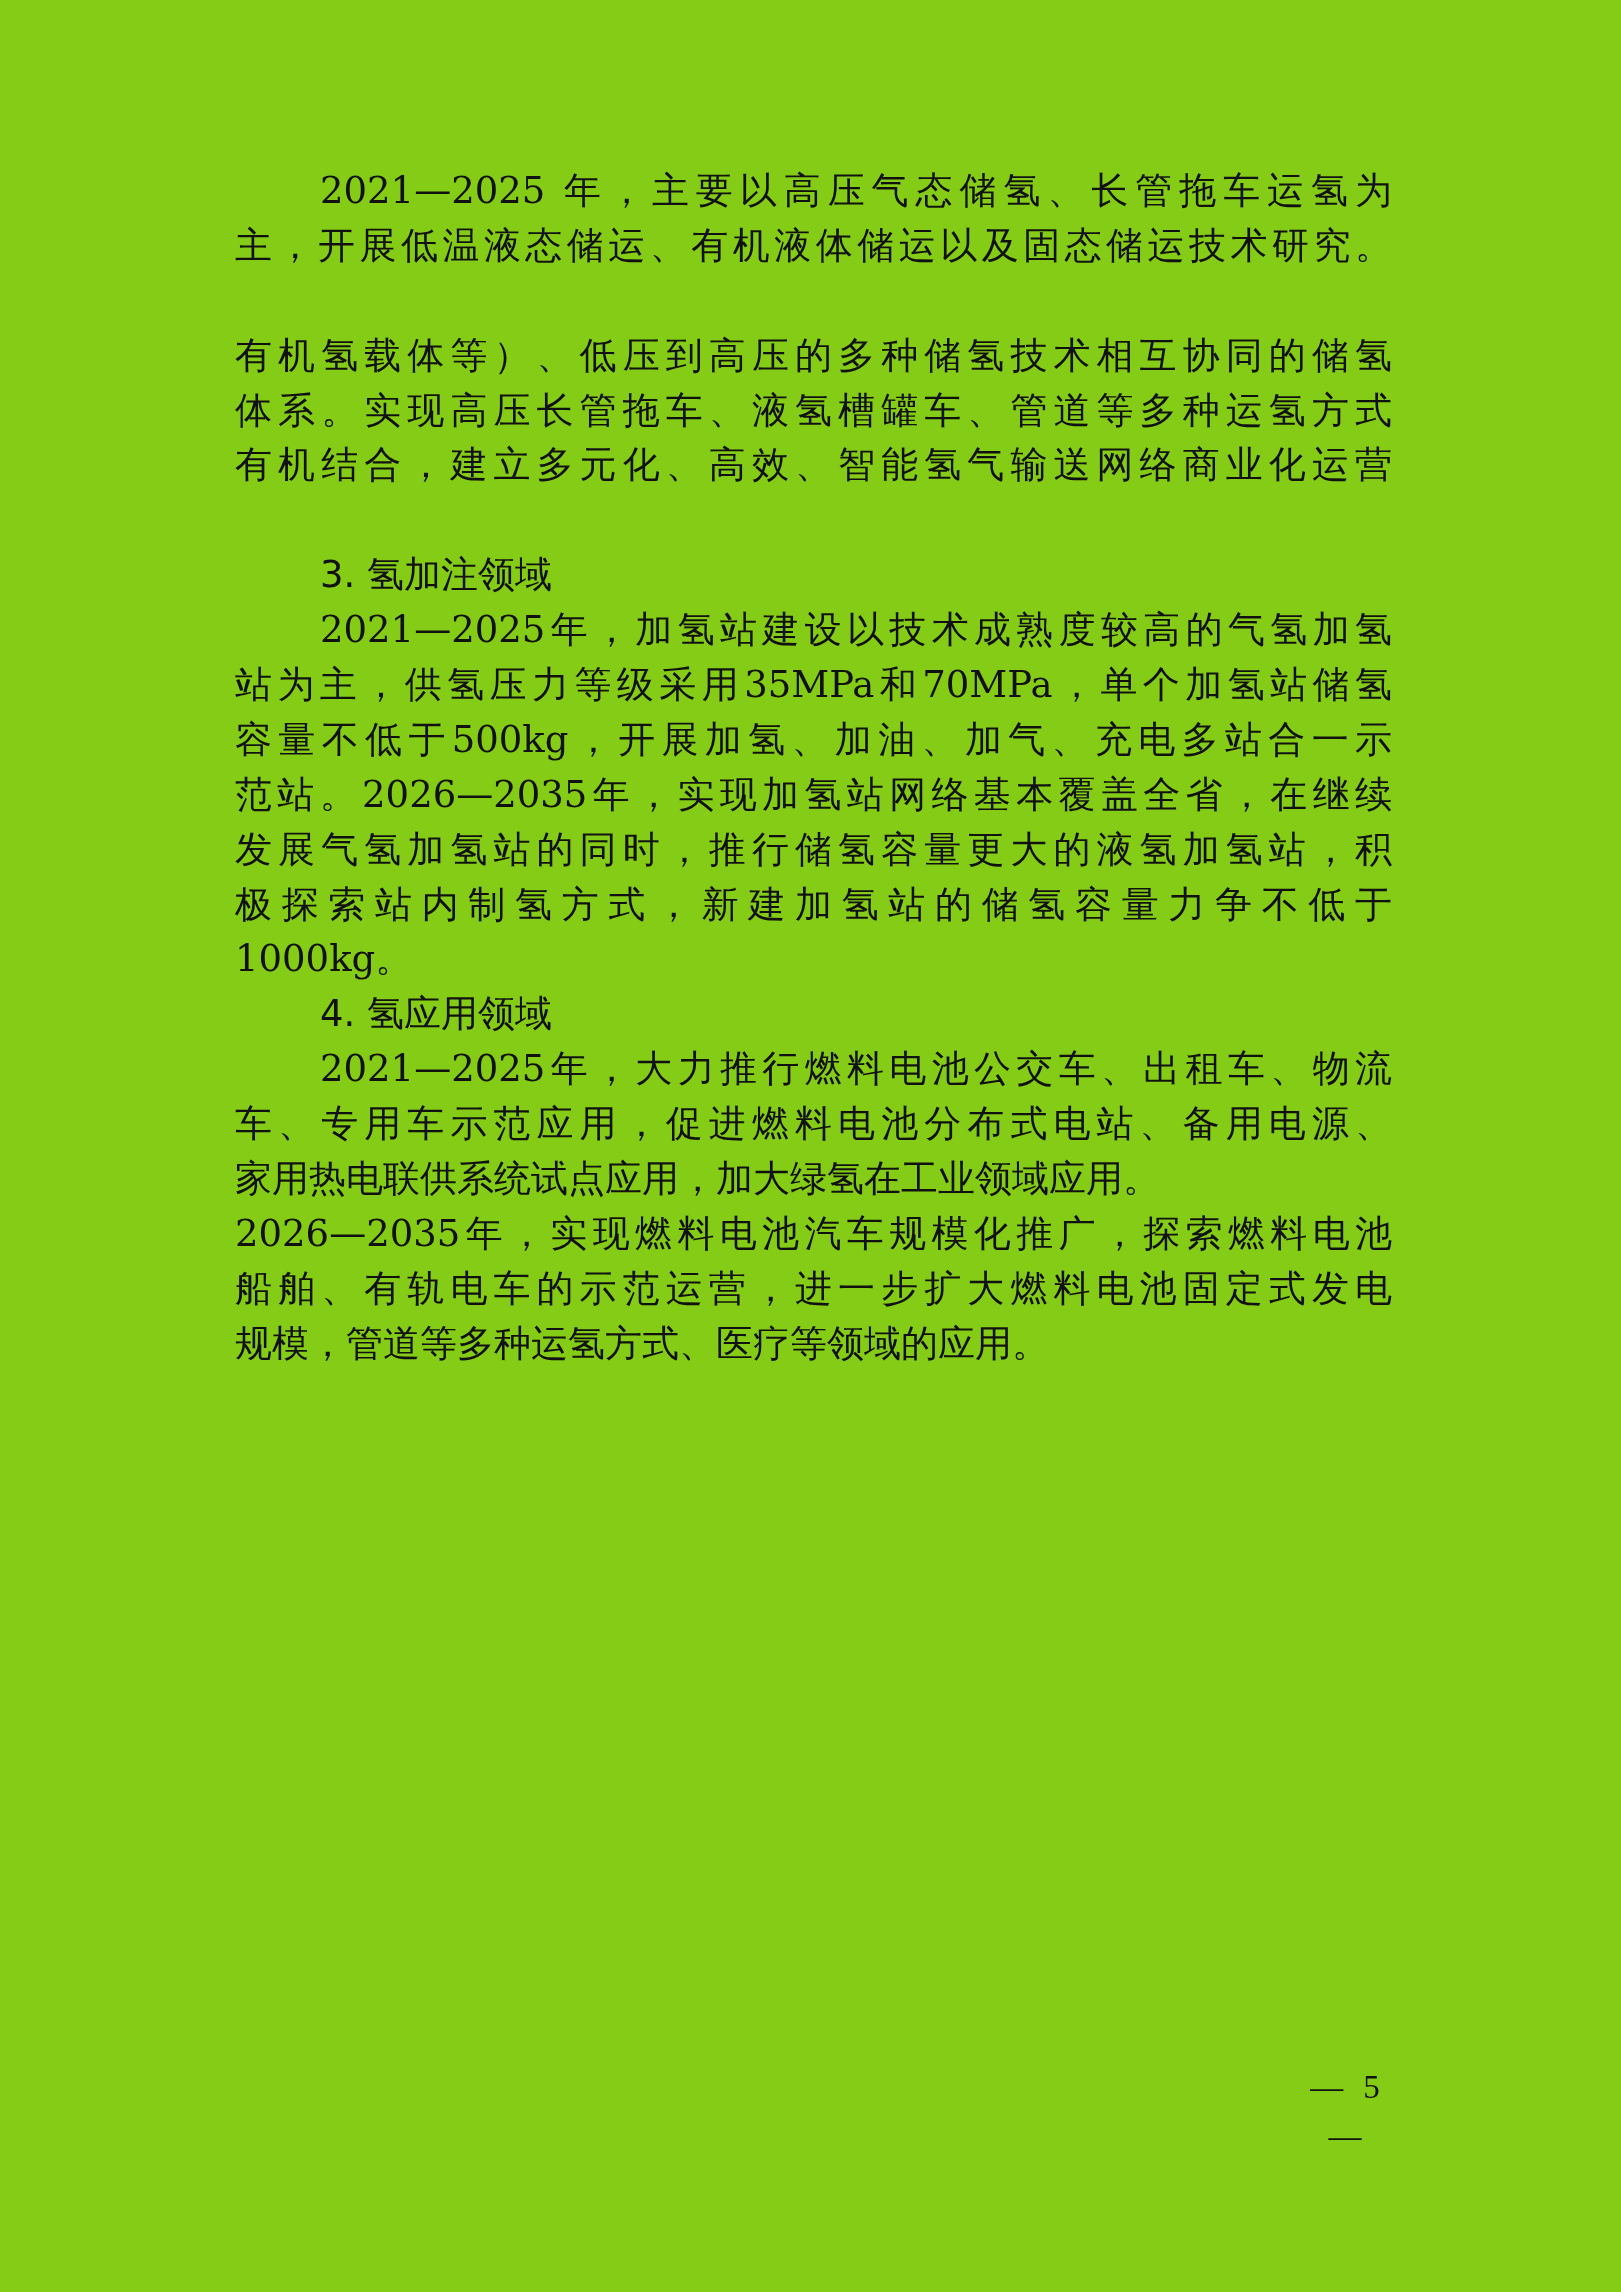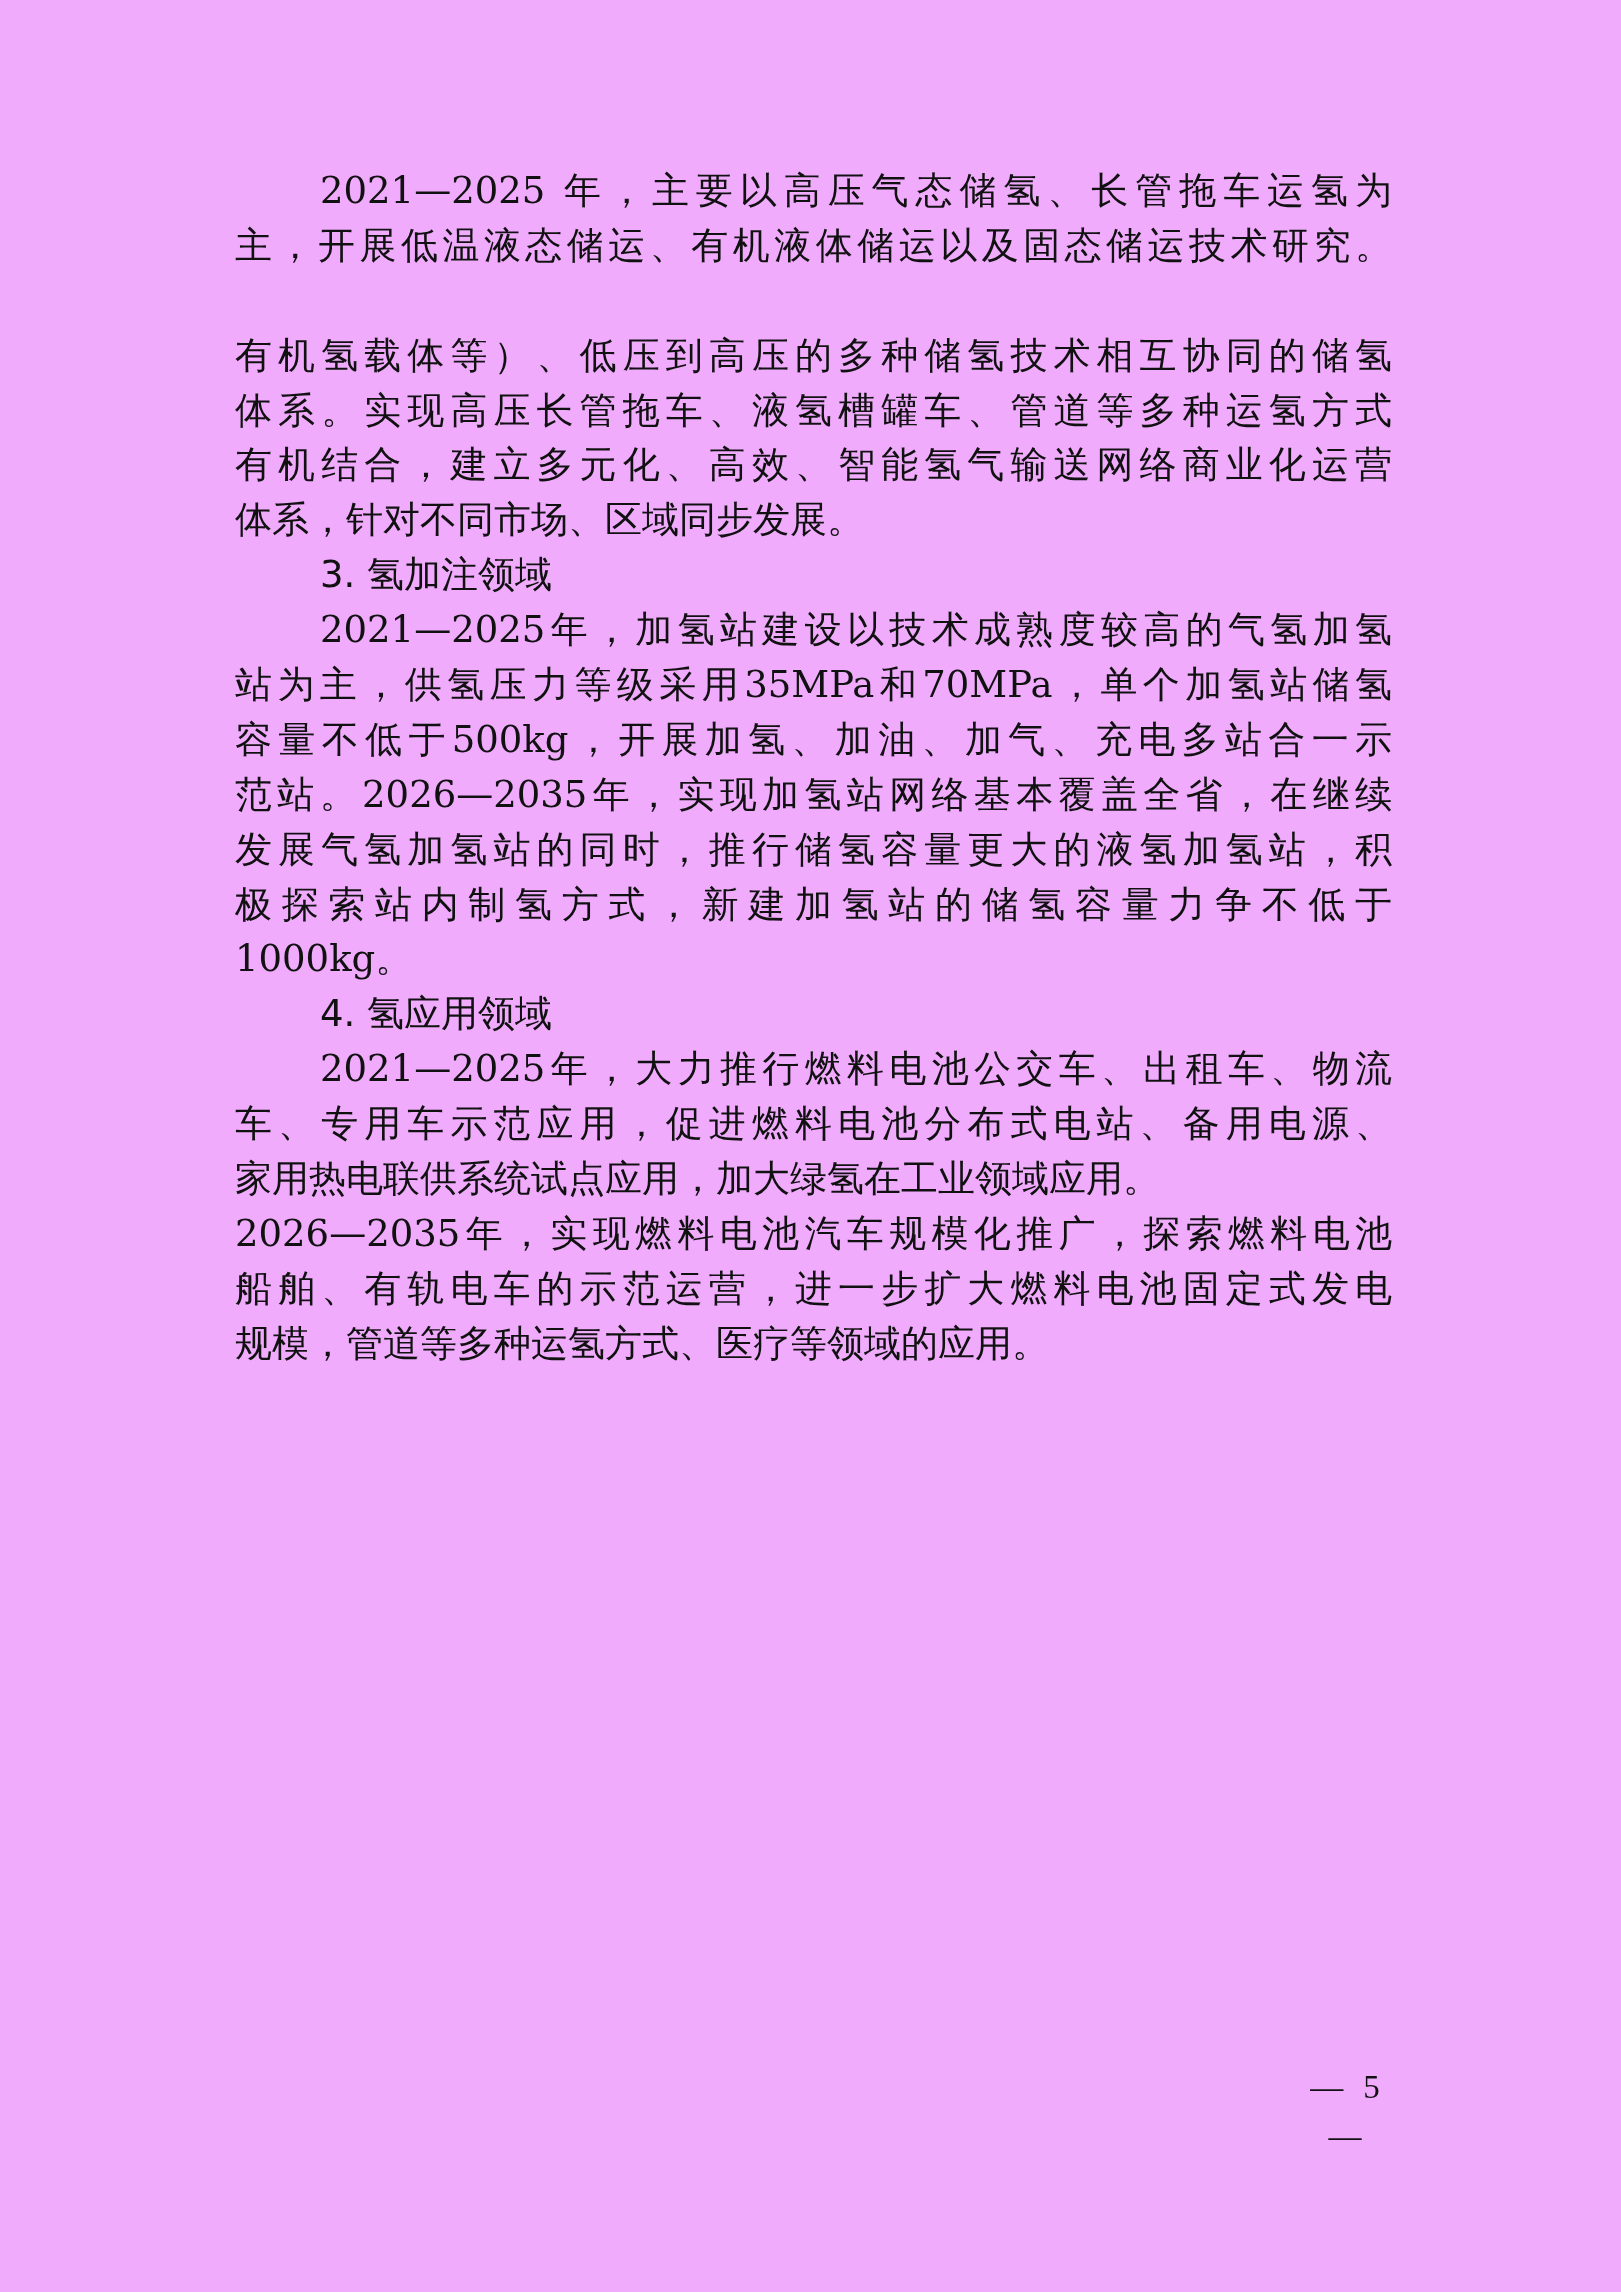--- a/index.html
+++ b/index.html
@@ -1,17 +1,17 @@
 <!DOCTYPE html>
 <html><head>
 <meta charset="utf-8">
 <style>
   html, body { margin: 0; padding: 0; background: #ffffff; }
   body { width: 1621px; height: 2293px; position: relative; overflow: hidden; }
-  .page { position: absolute; left: 0; top: 0; width: 1621px; height: 2293px; background: #f0abfc; }
+  .page { position: absolute; left: 0; top: 0; width: 1621px; height: 2293px; background: #84cc16; }
   .line {
     position: absolute;
     left: 235px;
     width: 1157px;
     height: 82px;
     line-height: 82px;
     font-family: "DejaVu Serif", "Liberation Serif", serif;
     font-size: 37px;
     color: #111111;
     white-space: nowrap;
@@ -48,21 +48,20 @@
 </head>
 <body>
 
 <div class="page">
 
   <div class="line indent" style="top:150px;">2021—2025 年，主要以高压气态储氢、长管拖车运氢为</div>
   <div class="line" style="top:205px;">主，开展低温液态储运、有机液体储运以及固态储运技术研究。</div>
   <div class="line" style="top:315px;">有机氢载体等）、低压到高压的多种储氢技术相互协同的储氢</div>
   <div class="line" style="top:370px;">体系。实现高压长管拖车、液氢槽罐车、管道等多种运氢方式</div>
   <div class="line" style="top:424px;">有机结合，建立多元化、高效、智能氢气输送网络商业化运营</div>
-  <div class="line last" style="top:479px;">体系，针对不同市场、区域同步发展。</div>
 
   <div class="heading" style="top:534px;">3. 氢加注领域</div>
   <div class="line indent" style="top:589px;">2021—2025年，加氢站建设以技术成熟度较高的气氢加氢</div>
   <div class="line" style="top:644px;">站为主，供氢压力等级采用35MPa和70MPa，单个加氢站储氢</div>
   <div class="line" style="top:699px;">容量不低于500kg，开展加氢、加油、加气、充电多站合一示</div>
   <div class="line" style="top:754px;">范站。2026—2035年，实现加氢站网络基本覆盖全省，在继续</div>
   <div class="line" style="top:809px;">发展气氢加氢站的同时，推行储氢容量更大的液氢加氢站，积</div>
   <div class="line" style="top:864px;">极探索站内制氢方式，新建加氢站的储氢容量力争不低于</div>
   <div class="line last" style="top:918px;">1000kg。</div>
 

